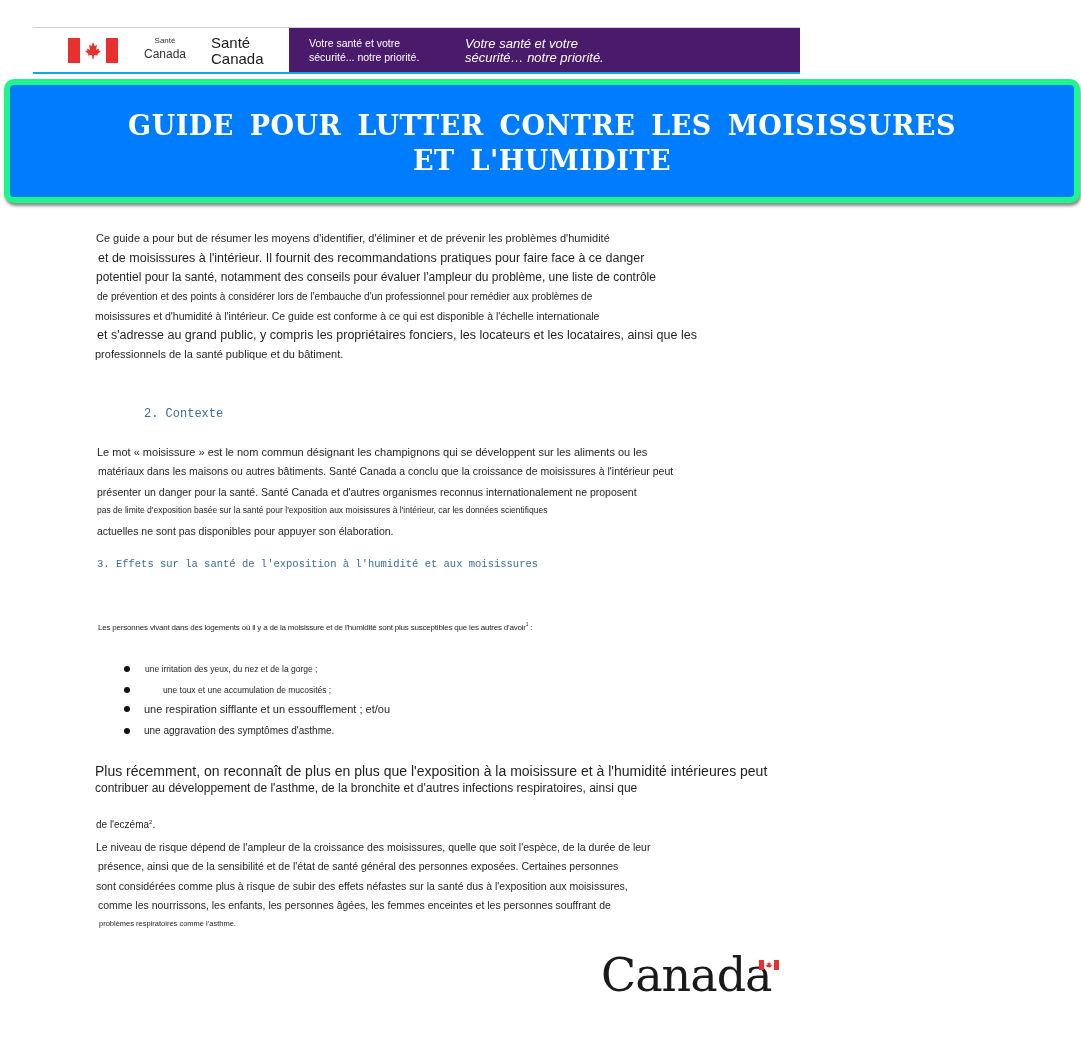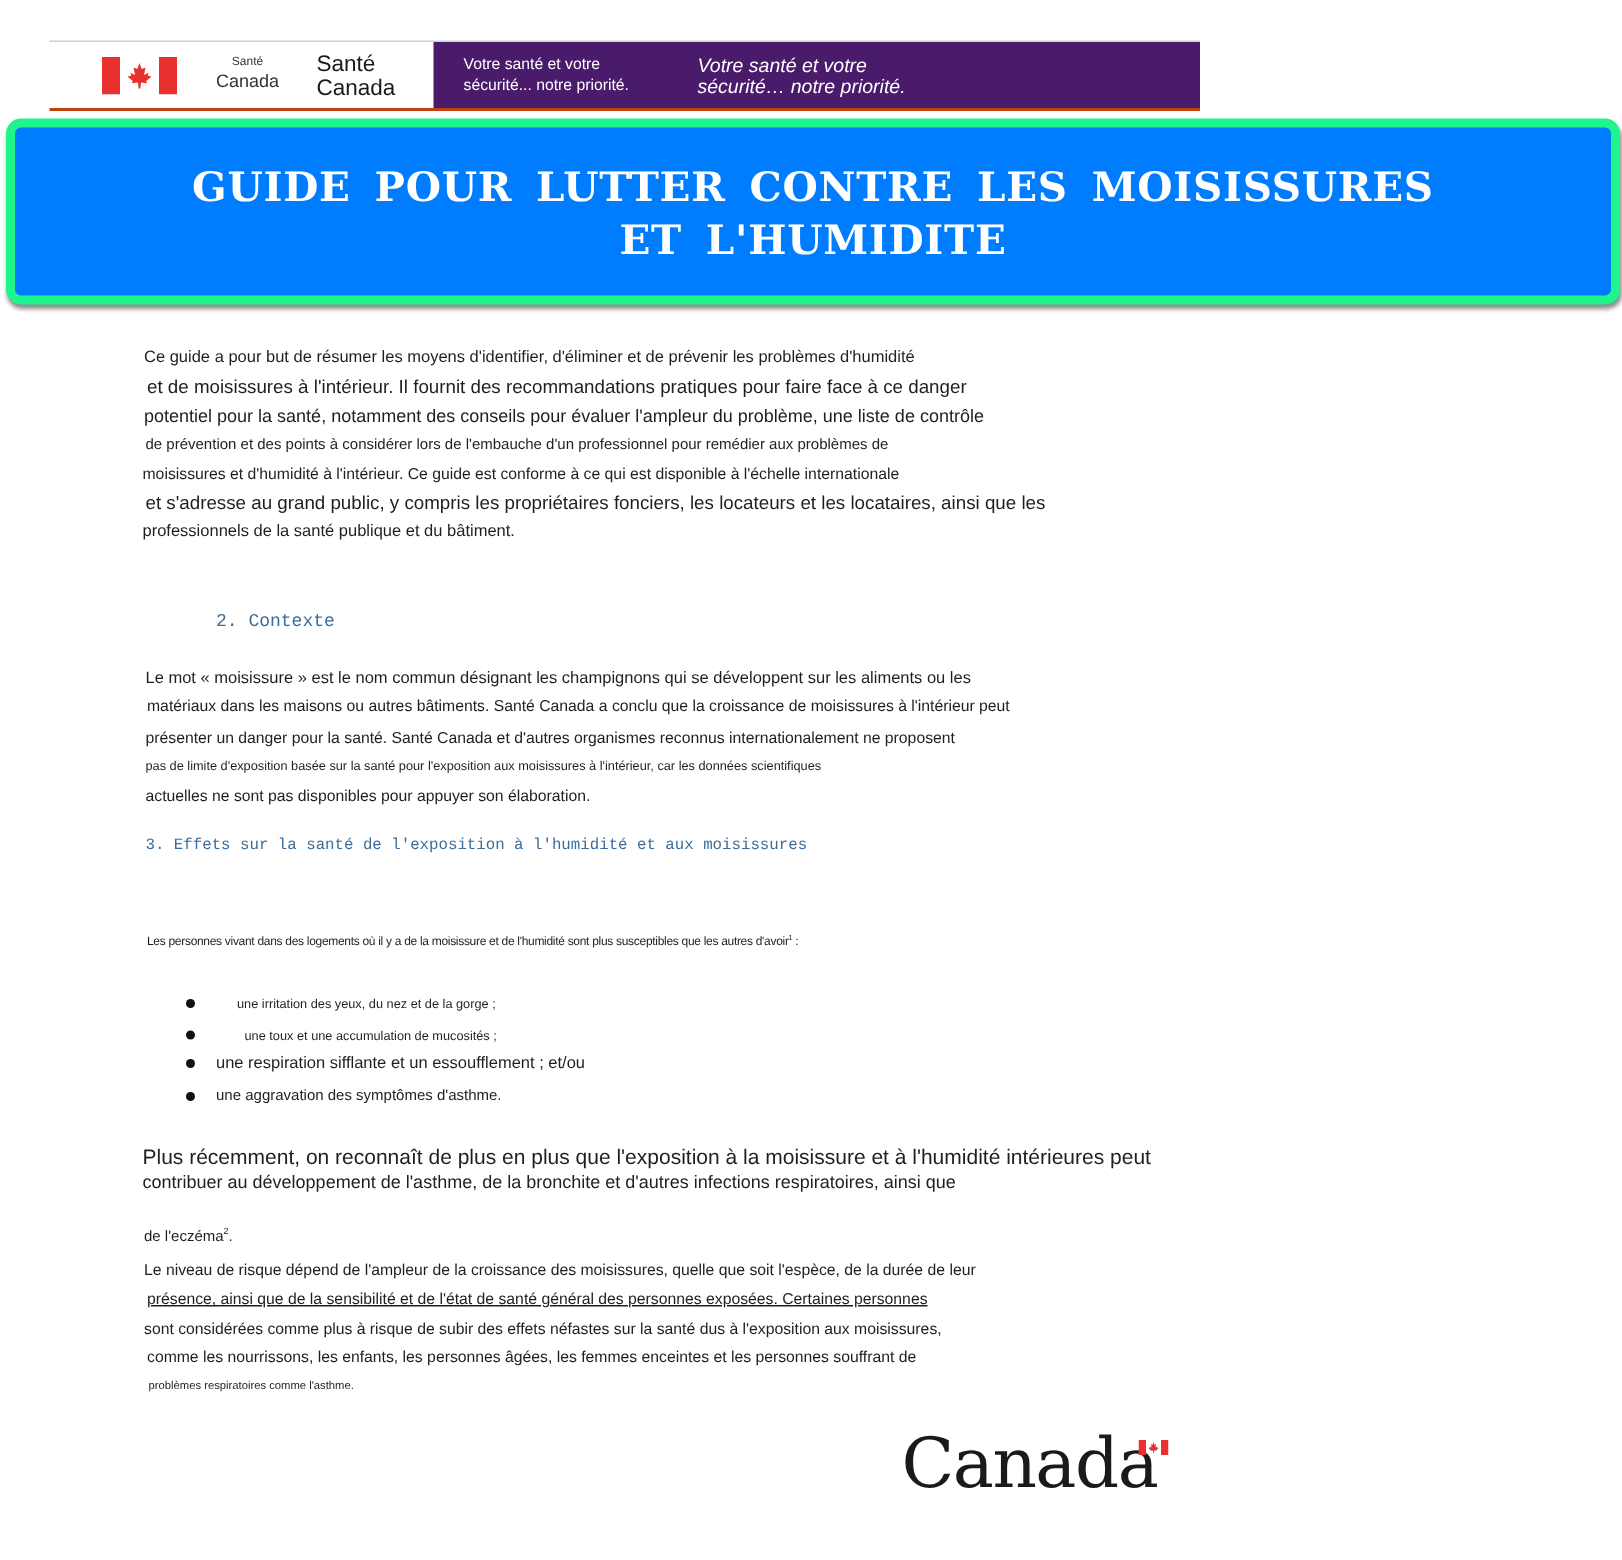--- a/index.html
+++ b/index.html
@@ -17,21 +17,21 @@
     }
     
     .hc-header {
       position: absolute;
       left: 33px;
       top: 27px;
       width: 767px;
       height: 47px;
       display: flex;
       border-top: 1px solid #cfcfcf;
-      border-bottom: 2px solid #c2410c;
+      border-bottom: 2px solid #0ea5e9;
       box-sizing: border-box;
       background: #ffffff;
     }
     .hc-left {
       width: 256px;
       height: 100%;
       position: relative;
       background: #ffffff;
     }
     .hc-flag {
@@ -237,21 +237,21 @@
   <div class="line" style="left:97px;top:526px;font-size:10.5px;">actuelles ne sont pas disponibles pour appuyer son élaboration.</div>
 </div>
 
 <div class="heading" style="left:97px;top:559px;font-size:10.5px;">3. Effets sur la santé de l'exposition à l'humidité et aux moisissures</div>
 
 <div class="line" style="left:98px;top:624px;font-size:8px;letter-spacing:-0.2px;"><span>Les personnes vivant dans des logements où il y a de la moisissure et de l'humidité sont plus susceptibles que les autres d'avoir</span><sup>1</sup><span> :</span></div>
 
 <div>
   <div class="bullet-row" style="top:664px;font-size:8.5px;">
     <span class="bullet-dot"></span>
-    <span style="margin-left:28px;text-align:right;">une irritation des yeux, du nez et de la gorge ;</span>
+    <span style="margin-left:15px;text-align:right;">une irritation des yeux, du nez et de la gorge ;</span>
   </div>
   <div class="bullet-row" style="top:685px;font-size:8.5px;">
     <span class="bullet-dot"></span>
     <span style="margin-left:33px;">une toux et une accumulation de mucosités ;</span>
   </div>
   <div class="bullet-row" style="top:703px;font-size:11px;">
     <span class="bullet-dot"></span>
     <span style="margin-left:14px;">une respiration sifflante et un essoufflement ; et/ou</span>
   </div>
   <div class="bullet-row" style="top:725px;font-size:10px;">
@@ -261,21 +261,21 @@
 </div>
 
 <div>
   <div class="line" style="left:95px;top:764px;font-size:14px;">Plus récemment, on reconnaît de plus en plus que l'exposition à la moisissure et à l'humidité intérieures peut</div>
   <div class="line" style="left:95px;top:782px;font-size:12px;">contribuer au développement de l'asthme, de la bronchite et d'autres infections respiratoires, ainsi que</div>
   <div class="line" style="left:96px;top:820px;font-size:10px;"><span>de l'eczéma</span><sup>2</sup><span>.</span></div>
 </div>
 
 <div>
   <div class="line" style="left:96px;top:842px;font-size:10.5px;">Le niveau de risque dépend de l'ampleur de la croissance des moisissures, quelle que soit l'espèce, de la durée de leur</div>
-  <div class="line" style="left:98px;top:861px;font-size:10.5px;text-decoration:underline;">présence, ainsi que de la sensibilité et de l'état de santé général des personnes exposées. Certaines personnes</div>
+  <div class="line" style="left:98px;top:861px;font-size:10.5px;">présence, ainsi que de la sensibilité et de l'état de santé général des personnes exposées. Certaines personnes</div>
   <div class="line" style="left:96px;top:881px;font-size:10.5px;">sont considérées comme plus à risque de subir des effets néfastes sur la santé dus à l'exposition aux moisissures,</div>
   <div class="line" style="left:98px;top:900px;font-size:10.5px;">comme les nourrissons, les enfants, les personnes âgées, les femmes enceintes et les personnes souffrant de</div>
   <div class="line" style="left:99px;top:920px;font-size:7.5px;">problèmes respiratoires comme l'asthme.</div>
 </div>
 
 <div class="canada-wordmark">
   <div class="canada-text">Canada</div>
   <svg class="canada-flag" viewBox="0 0 20 10">
     <rect x="0" y="0" width="5" height="10" fill="#e8312f"></rect>
     <rect x="15" y="0" width="5" height="10" fill="#e8312f"></rect>

